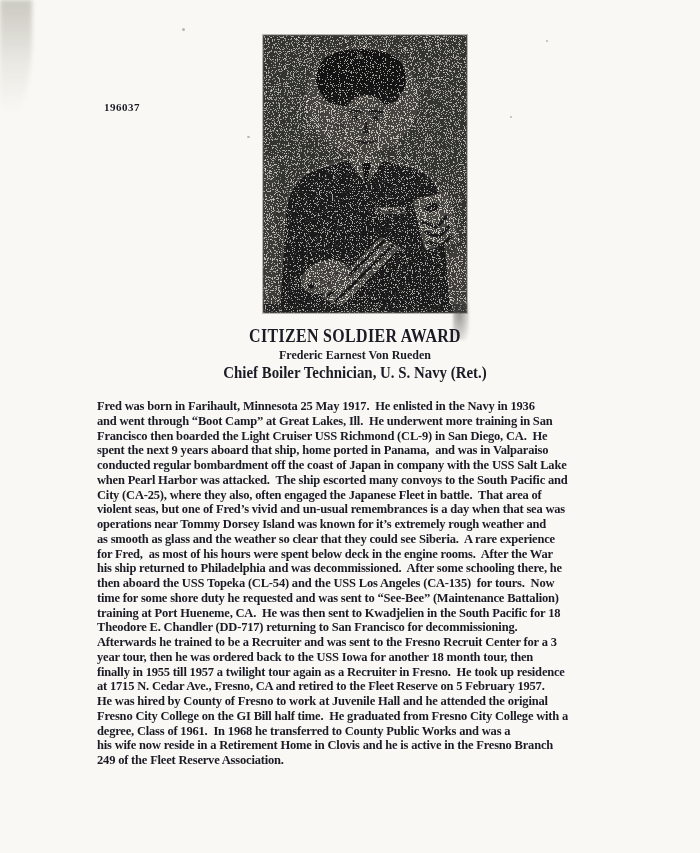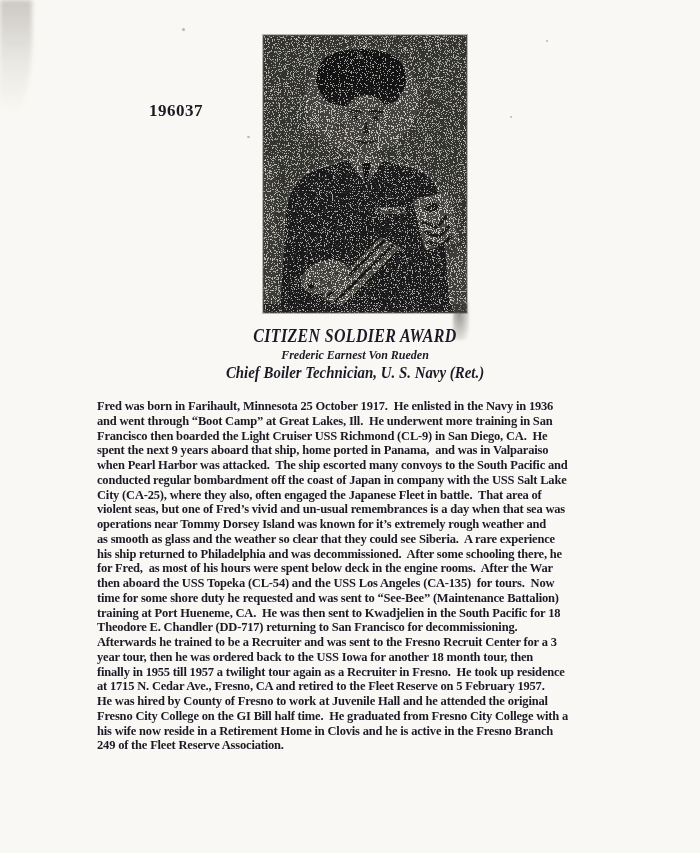--- a/index.html
+++ b/index.html
@@ -25,32 +25,32 @@
   .speck.s3{left:247px;top:136px;width:3px;height:2px;}
   .speck.s4{left:546px;top:40px;width:2px;height:2px;}
   .photo-tail{
     position:absolute;left:453px;top:302px;width:16px;height:38px;
     background:radial-gradient(ellipse at 40% 30%,rgba(70,70,68,.55),rgba(120,118,112,.25) 60%,rgba(150,148,140,0) 90%);
     filter:blur(1px);
   }
   
   .doc-number{
     position:absolute;left:104px;top:101px;
-    font-size:17px;font-weight:bold;letter-spacing:.5px;margin-left:45px;
+    font-size:11px;font-weight:bold;letter-spacing:.5px;
   }
   
   .photo{
     position:absolute;left:263px;top:35px;width:204px;height:278px;
     box-shadow:0 0 0 1px rgba(60,60,58,.35);
   }
   .photo svg{display:block;}
   
   .heading{
     position:absolute;left:30px;top:326px;width:650px;
-    text-align:center;font-weight:bold;font-style:italic;
+    text-align:center;font-weight:bold;
   }
   .heading .title{
     font-size:19px;line-height:20px;letter-spacing:.4px;
     transform:scaleX(.84);transform-origin:50% 50%;
     white-space:pre;
   }
   .heading .name{
     font-size:12px;line-height:18px;white-space:pre;
   }
   .heading .rank{
@@ -163,39 +163,40 @@
 
   <div class="photo-tail"></div>
 
   <div class="heading">
     <div class="title">CITIZEN SOLDIER AWARD</div>
     <div class="name">Frederic Earnest Von Rueden</div>
     <div class="rank">Chief Boiler Technician, U. S. Navy (Ret.)</div>
   </div>
 
   <div class="bio">
-      <div class="line">Fred was born in Farihault, Minnesota 25 October 1917.  He enlisted in the Navy in 1936</div>
+      <div class="line">Fred was born in Farihault, Minnesota 25 May 1917.  He enlisted in the Navy in 1936</div>
       <div class="line">and went through “Boot Camp” at Great Lakes, Ill.  He underwent more training in San</div>
       <div class="line">Francisco then boarded the Light Cruiser USS Richmond (CL-9) in San Diego, CA.  He</div>
       <div class="line">spent the next 9 years aboard that ship, home ported in Panama,  and was in Valparaiso</div>
+      <div class="line">conducted regular bombardment off the coast of Japan in company with the USS Salt Lake</div>
       <div class="line">when Pearl Harbor was attacked.  The ship escorted many convoys to the South Pacific and</div>
-      <div class="line">conducted regular bombardment off the coast of Japan in company with the USS Salt Lake</div>
       <div class="line">City (CA-25), where they also, often engaged the Japanese Fleet in battle.  That area of</div>
       <div class="line">violent seas, but one of Fred’s vivid and un-usual remembrances is a day when that sea was</div>
       <div class="line">operations near Tommy Dorsey Island was known for it’s extremely rough weather and</div>
       <div class="line">as smooth as glass and the weather so clear that they could see Siberia.  A rare experience</div>
+      <div class="line">for Fred,  as most of his hours were spent below deck in the engine rooms.  After the War</div>
       <div class="line">his ship returned to Philadelphia and was decommissioned.  After some schooling there, he</div>
-      <div class="line">for Fred,  as most of his hours were spent below deck in the engine rooms.  After the War</div>
       <div class="line">then aboard the USS Topeka (CL-54) and the USS Los Angeles (CA-135)  for tours.  Now</div>
       <div class="line">time for some shore duty he requested and was sent to “See-Bee” (Maintenance Battalion)</div>
       <div class="line">training at Port Hueneme, CA.  He was then sent to Kwadjelien in the South Pacific for 18</div>
       <div class="line">Theodore E. Chandler (DD-717) returning to San Francisco for decommissioning.</div>
       <div class="line">Afterwards he trained to be a Recruiter and was sent to the Fresno Recruit Center for a 3</div>
       <div class="line">year tour, then he was ordered back to the USS Iowa for another 18 month tour, then</div>
       <div class="line">finally in 1955 till 1957 a twilight tour again as a Recruiter in Fresno.  He took up residence</div>
       <div class="line">at 1715 N. Cedar Ave., Fresno, CA and retired to the Fleet Reserve on 5 February 1957.</div>
       <div class="line">He was hired by County of Fresno to work at Juvenile Hall and he attended the original</div>
       <div class="line">Fresno City College on the GI Bill half time.  He graduated from Fresno City College with a</div>
+      <div class="line">degree, Class of 1961.  In 1968 he transferred to County Public Works and was a</div>
       <div class="line">his wife now reside in a Retirement Home in Clovis and he is active in the Fresno Branch</div>
       <div class="line">249 of the Fleet Reserve Association.</div>
     </div>
 
 </div>
 
 </body></html>

